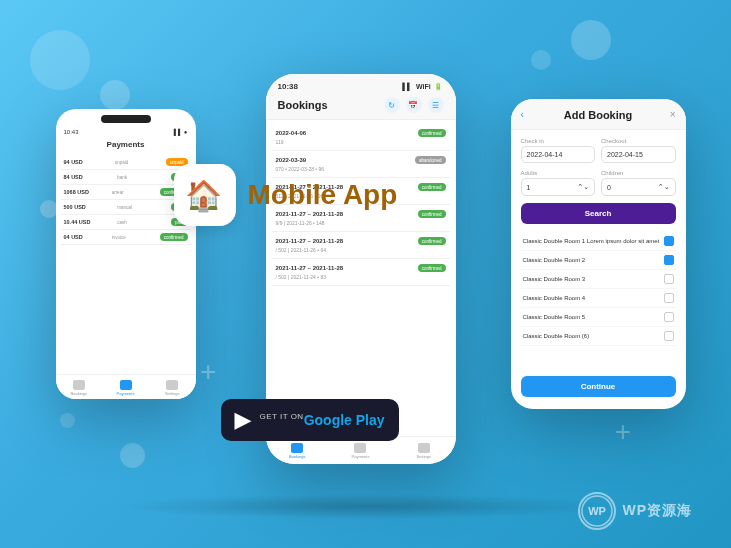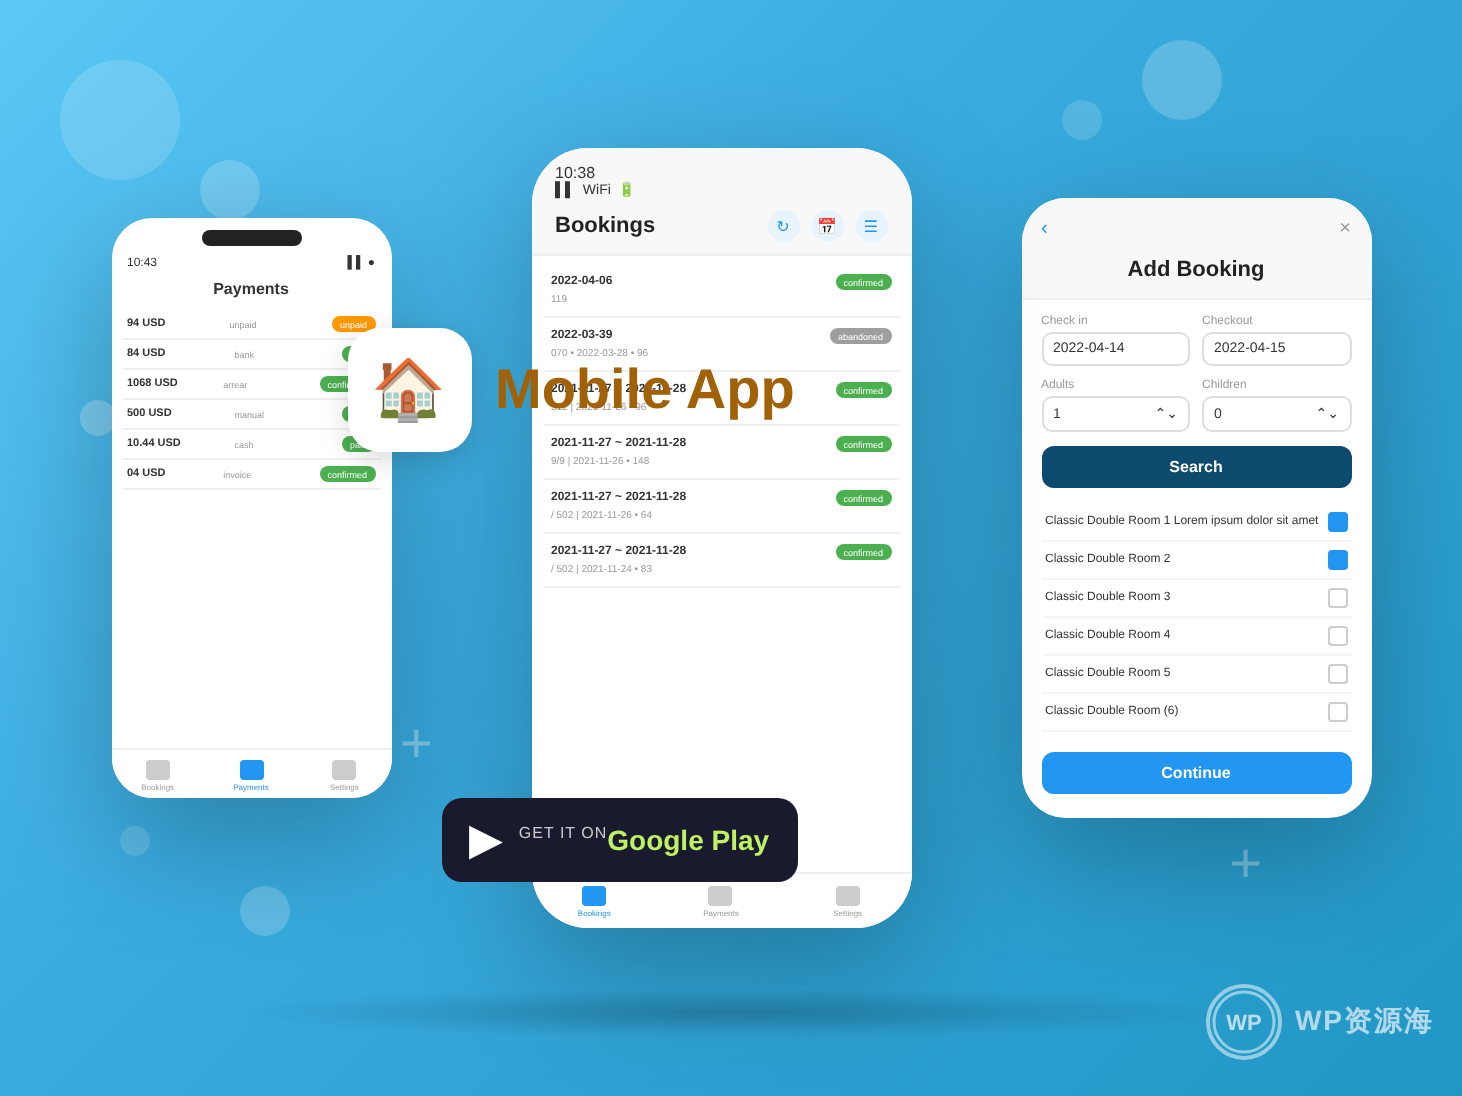--- a/index.html
+++ b/index.html
@@ -155,26 +155,25 @@
       z-index: 3;
       border-radius: 28px;
     }
     .phone-center .phone-top {
       background: #f8f8f8;
       padding: 8px 12px 6px;
       border-bottom: 1px solid #eee;
     }
     .phone-center .time-bar {
       display: flex;
-      justify-content: center;
+      justify-content: space-between;
       font-size: 8px;
-      font-weight: 400;
+      font-weight: 700;
       color: #333;
       margin-bottom: 6px;
-      flex-direction: column;
     }
     .phone-center .time-icons {
       display: flex;
       gap: 4px;
       align-items: center;
       font-size: 7px;
     }
     .phone-center .header-row {
       display: flex;
       justify-content: space-between;
@@ -246,21 +245,20 @@
     .phone-right .add-booking-header {
       background: #f8f8f8;
       padding: 10px 12px 8px;
       border-bottom: 1px solid #eee;
     }
     .add-booking-title {
       font-size: 11px;
       font-weight: 700;
       color: #222;
       text-align: center;
-      margin-top: 20px;
     }
     .close-x {
       position: absolute;
       top: 10px; right: 10px;
       font-size: 10px;
       color: #999;
     }
     .back-arrow {
       font-size: 10px;
       color: #2196f3;
@@ -298,21 +296,21 @@
       border-radius: 5px;
       padding: 4px 5px;
       font-size: 7px;
       color: #333;
       width: 100%;
       display: flex;
       justify-content: space-between;
       align-items: center;
     }
     .search-btn {
-      background: #0c4a6e;
+      background: #4c1d95;
       color: white;
       border-radius: 6px;
       padding: 6px;
       text-align: center;
       font-size: 8px;
       font-weight: 600;
       margin-bottom: 8px;
     }
     .room-list-item {
       display: flex;
@@ -377,21 +375,21 @@
     }
     .store-btn-line1 {
       font-size: 8px;
       color: #ccc;
       text-transform: uppercase;
       letter-spacing: 0.5px;
     }
     .store-btn-line2 {
       font-size: 14px;
       font-weight: 600;
-      color: #bef264;
+      color: #0ea5e9;
     }
 
     
     .app-branding {
       position: absolute;
       top: 145px;
       left: 148px;
       display: flex;
       align-items: center;
       gap: 12px;
@@ -410,21 +408,21 @@
     .app-title {
       font-size: 28px;
       font-weight: 700;
       color: #a16207;
     }
 
     
     .wp-watermark {
       position: absolute;
       bottom: 18px;
-      right: 14px;
+      right: 39px;
       display: flex;
       align-items: center;
       gap: 6px;
       z-index: 20;
       opacity: 0.85;
     }
     .wp-circle {
       width: 38px; height: 38px;
       border: 2px solid rgba(255,255,255,0.6);
       border-radius: 50%;

